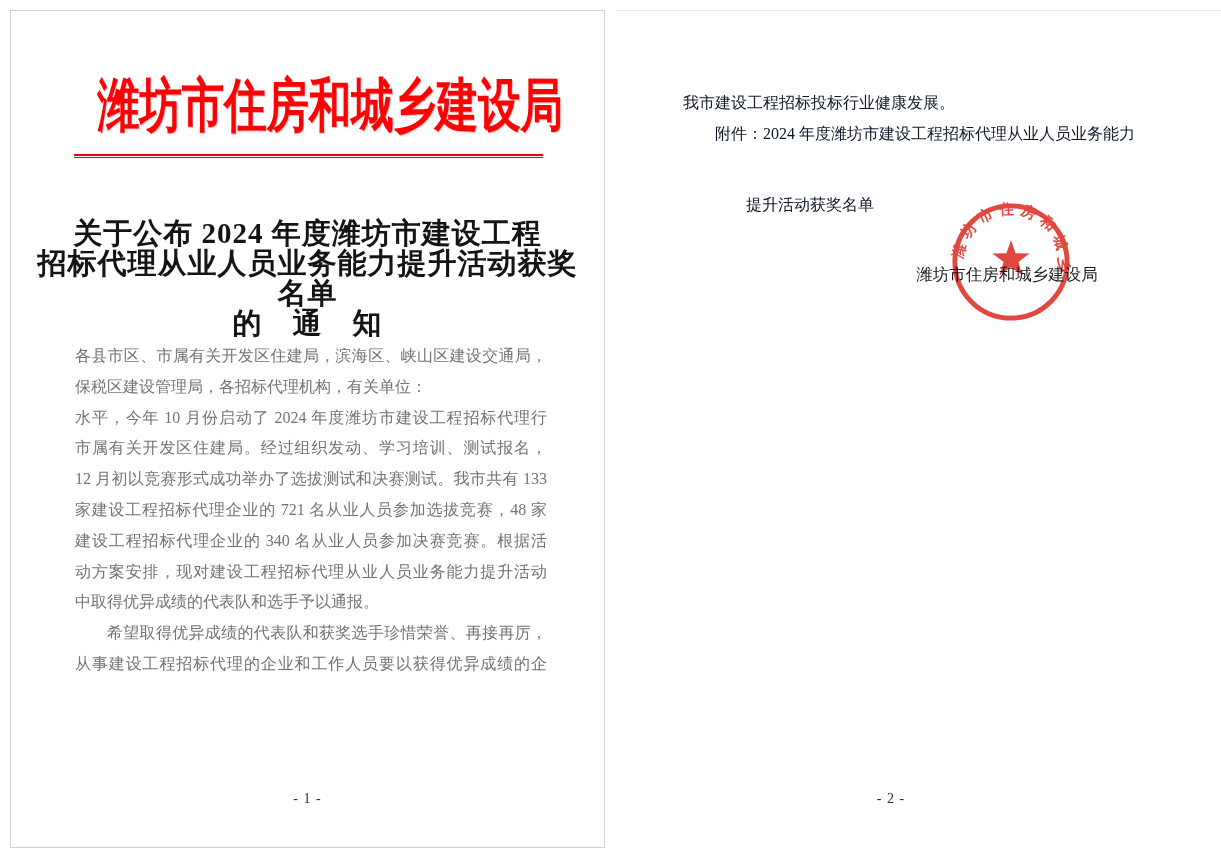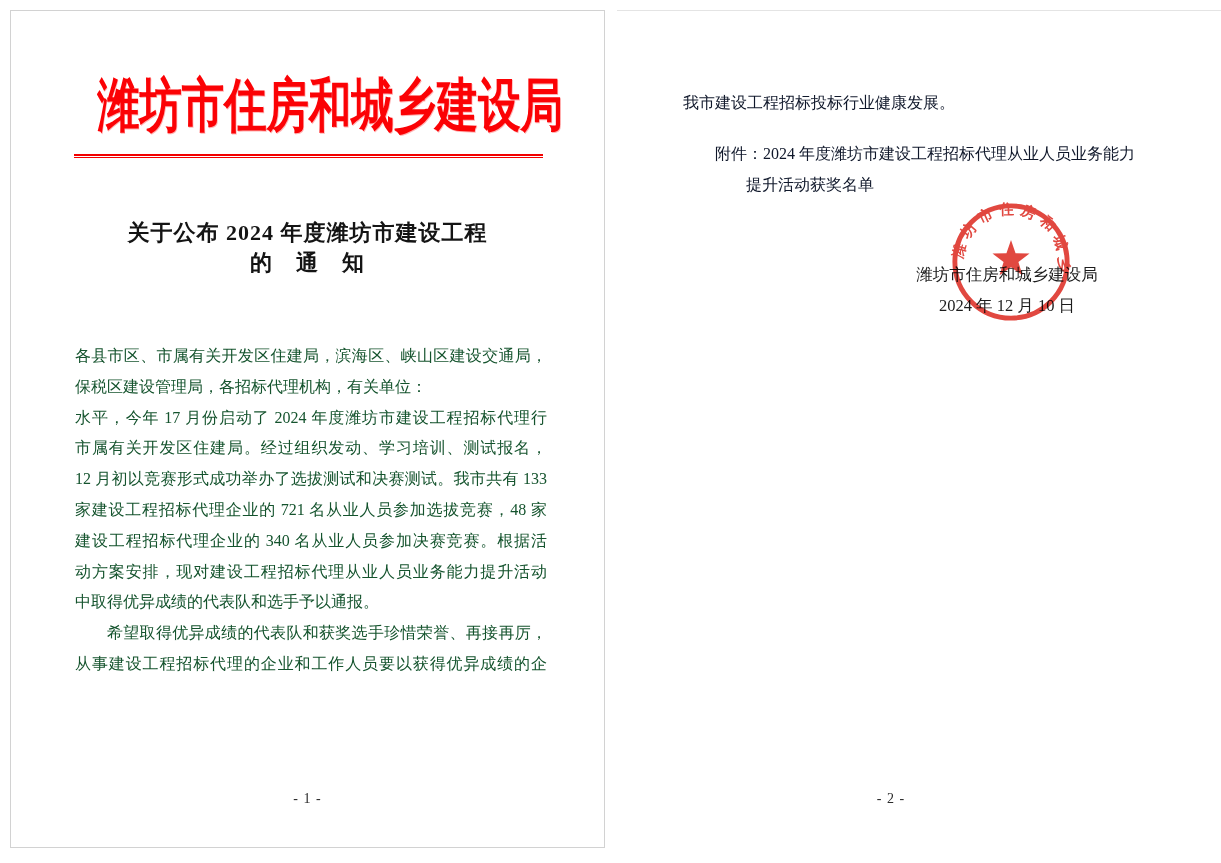--- a/index.html
+++ b/index.html
@@ -15,33 +15,33 @@
   .red-header { position:absolute; left:0; right:0; top:63px; text-align:center;
                 color:#fb0205; font-weight:bold; font-size:58px; line-height:1.1;
                 white-space:nowrap; }
   .rh-inner { display:inline-block; transform:scaleX(0.73); transform-origin:50% 50%;
               text-shadow:1px 1px 0 rgba(255,120,120,.55); }
   .red-rule { position:absolute; left:63px; width:469px; top:143px; height:4px;
               border-top:2.5px solid #f20000; border-bottom:1.5px solid #f20000; }
 
   
   .doc-title { position:absolute; left:20px; right:20px; top:207px; text-align:center;
-               font-size:22px; font-weight:bold; line-height:30px; letter-spacing:1px;
+               font-size:29px; font-weight:bold; line-height:30px; letter-spacing:1px;
                color:#141414; }
 
   
   .body1 { position:absolute; left:64px; top:330px; width:472px;
-           font-size:16px; line-height:30.8px; color:#14532d; }
+           font-size:16px; line-height:30.8px; color:#737373; }
   .body2 { position:absolute; left:66px; top:76px; width:468px;
            font-size:16px; line-height:31px; color:#0f172a; }
   .bl { display:block; }
   .fill { text-align:justify; text-align-last:justify; }
   .ind  { padding-left:32px; }
-  .ind2 { padding-left:32px;margin-top:20px; }
-  .ind5 { padding-left:63px; }
+  .ind2 { padding-left:32px; }
+  .ind5 { padding-left:63px;margin-top:40px; }
 
   
   .signature { position:absolute; left:288px; top:248px; width:204px; text-align:center;
                font-size:16.5px; line-height:31px; color:#1c1c1c; white-space:nowrap; }
 
   
   .seal { position:absolute; left:333px; top:190px; width:122px; height:122px;
           opacity:.88; mix-blend-mode:multiply; z-index:5; }
 
   
@@ -58,27 +58,28 @@
   <div class="page page1">
 
     <div class="red-header">
       <span class="rh-inner">潍坊市住房和城乡建设局</span>
     </div>
 
     <div class="red-rule"></div>
 
     <div class="doc-title">
       <div>关于公布 2024 年度潍坊市建设工程</div>
+      <div>招标代理从业人员业务能力提升活动获奖名单</div>
       <div>的　通　知</div>
     </div>
 
     <div class="body1">
       <div class="bl fill">各县市区、市属有关开发区住建局，滨海区、峡山区建设交通局，</div>
       <div class="bl">保税区建设管理局，各招标代理机构，有关单位：</div>
-      <div class="bl fill">水平，今年 17 月份启动了 2024 年度潍坊市建设工程招标代理行</div>
+      <div class="bl fill">水平，今年 10 月份启动了 2024 年度潍坊市建设工程招标代理行</div>
       <div class="bl fill">市属有关开发区住建局。经过组织发动、学习培训、测试报名，</div>
       <div class="bl fill">12 月初以竞赛形式成功举办了选拔测试和决赛测试。我市共有 133</div>
       <div class="bl fill">家建设工程招标代理企业的 721 名从业人员参加选拔竞赛，48 家</div>
       <div class="bl fill">建设工程招标代理企业的 340 名从业人员参加决赛竞赛。根据活</div>
       <div class="bl fill">动方案安排，现对建设工程招标代理从业人员业务能力提升活动</div>
       <div class="bl">中取得优异成绩的代表队和选手予以通报。</div>
       <div class="bl fill ind">希望取得优异成绩的代表队和获奖选手珍惜荣誉、再接再厉，</div>
       <div class="bl fill">从事建设工程招标代理的企业和工作人员要以获得优异成绩的企</div>
     </div>
 
@@ -88,21 +89,20 @@
   <div class="page page2">
 
     <div class="body2">
       <div class="bl">我市建设工程招标投标行业健康发展。</div>
       <div class="bl ind2">附件：2024 年度潍坊市建设工程招标代理从业人员业务能力</div>
       <div class="bl ind5">提升活动获奖名单</div>
     </div>
 
     <div class="signature">
       <div>潍坊市住房和城乡建设局</div>
-      <div>2024 年 12 月 10 日</div>
     </div>
 
     <svg class="seal" viewBox="0 0 150 150">
       <circle cx="75" cy="75" r="69" fill="none" stroke="#dd2e25" stroke-width="6"></circle>
       <polygon fill="#dd2e25" points="75,48 80.6,64.2 97.8,64.6 84.1,75 89.1,91.4 75,81.6 60.9,91.4 65.9,75 52.2,64.6 69.4,64.2"></polygon>
       <path id="sealArc" d="M 20.7,98 A 59,59 0 1 1 129.3,98" fill="none"></path>
       <text font-size="18" font-weight="bold" fill="#dd2e25" letter-spacing="7">
         <textPath href="#sealArc" startOffset="27">潍坊市住房和城乡建设局</textPath>
       </text>
     </svg>

